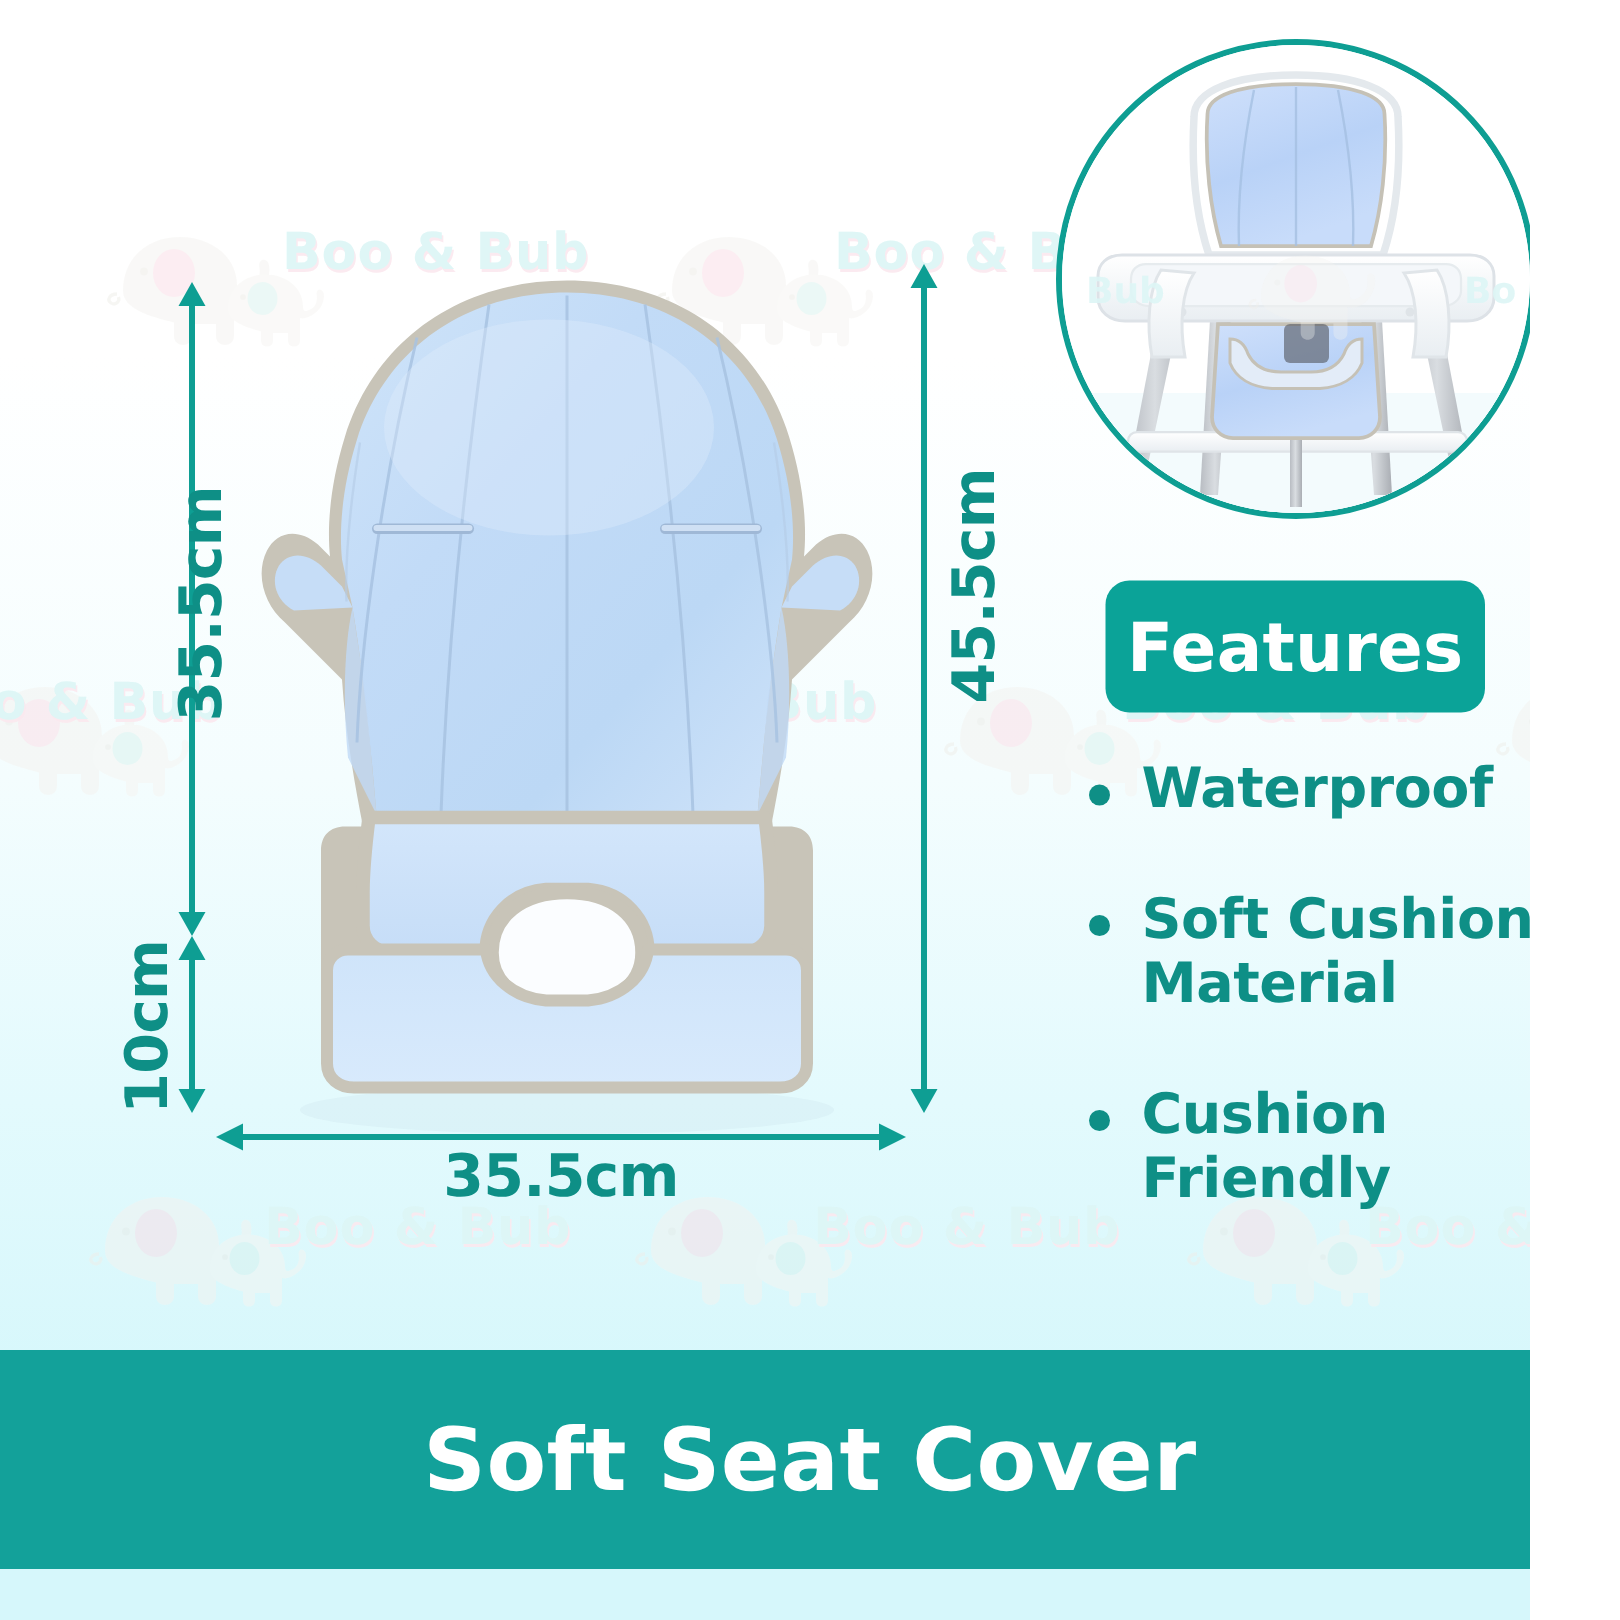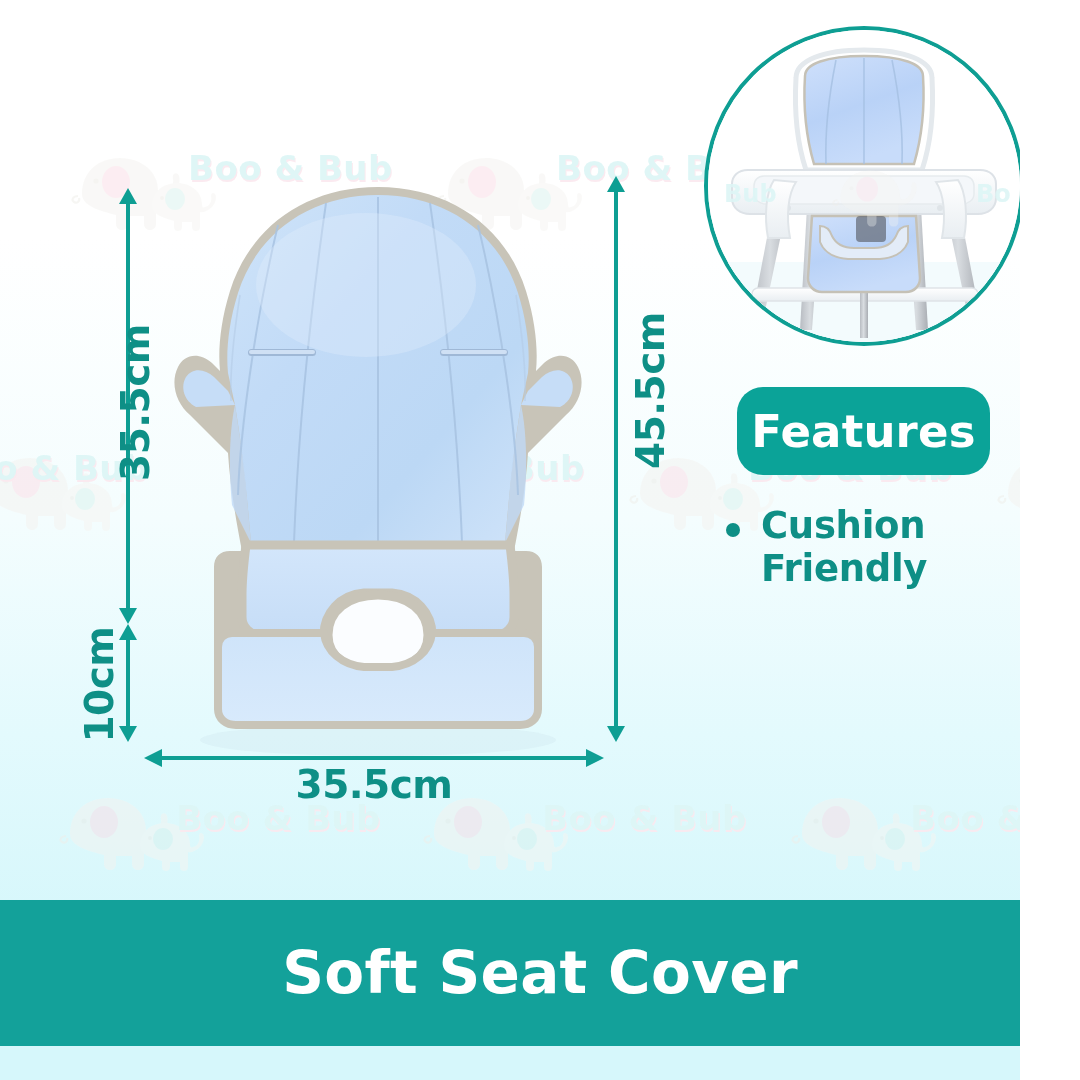--- a/index.html
+++ b/index.html
@@ -55,21 +55,21 @@
     border:4px solid #0e9e93;
     overflow:hidden;
     background:#ffffff;
     z-index:5;
   }
   .inset-inner{position:absolute;left:0;top:0;width:312px;height:312px;}
 
   
   .features-badge{
     position:absolute;left:737px;top:387px;width:253px;height:88px;
-    background:#0ba398;border-radius:26px;z-index:5;
+    background:#0ba398;border-radius:16px;z-index:5;
     display:flex;align-items:center;justify-content:center;text-align:center;
   }
   .features-badge span{
     color:#ffffff;font-family:"DejaVu Sans", sans-serif;
     font-weight:700;font-size:45px;letter-spacing:.2px;
   }
   .feat-list{position:absolute;left:726px;top:505px;width:350px;z-index:5;}
   .feat-item{display:flex;align-items:flex-start;margin-bottom:44px;}
   .feat-bullet{
     width:14px;height:14px;border-radius:50%;background:#0e8f86;
@@ -407,20 +407,28 @@
     </svg>
   </div>
 
   <div class="features-badge">
     <span>Features</span>
   </div>
 
   <div class="feat-list">
     <div class="feat-item">
       <div class="feat-bullet"></div>
+      <div class="feat-text">Waterproof</div>
+    </div>
+    <div class="feat-item">
+      <div class="feat-bullet"></div>
+      <div class="feat-text" style="max-width:270px;">Soft Cushion Material</div>
+    </div>
+    <div class="feat-item">
+      <div class="feat-bullet"></div>
       <div class="feat-text">Cushion Friendly</div>
     </div>
   </div>
 
   <div class="banner">
     <span>Soft Seat Cover</span>
   </div>
   <div class="banner-foot"></div>
 
 </div>

